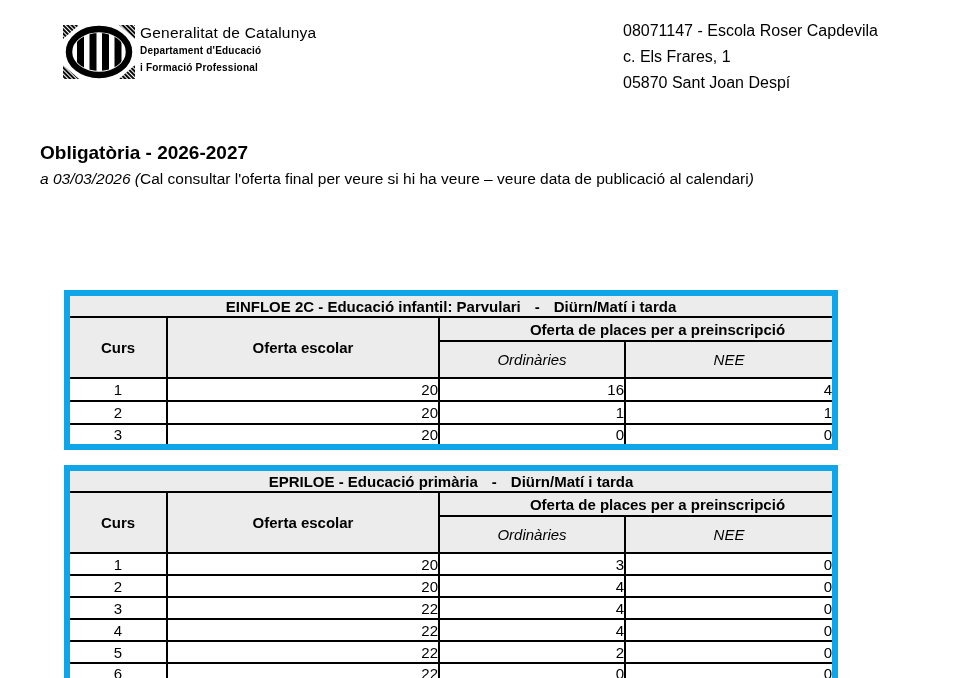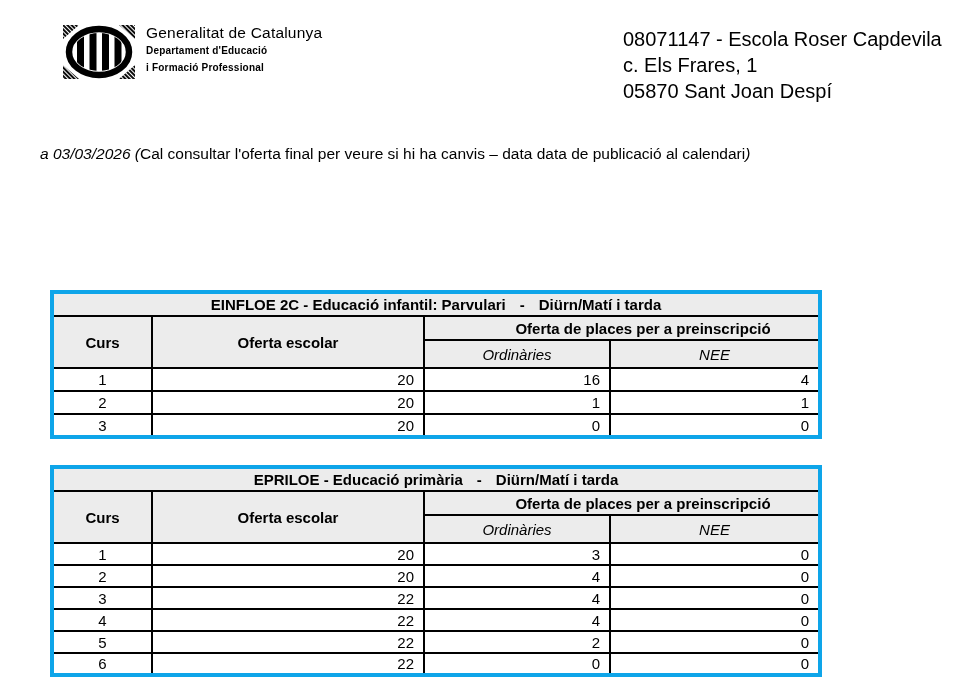--- a/index.html
+++ b/index.html
@@ -8,39 +8,39 @@
     width: 979px; height: 678px;
     position: relative;
     font-family: "Liberation Sans", sans-serif;
     color: #000000;
     overflow: hidden;
   }
   .page { position: absolute; inset: 0; background: #ffffff; }
 
   
   .logo-box { position: absolute; left: 62px; top: 24px; width: 74px; height: 56px; }
-  .org-block { position: absolute; left: 146px; top: 24px; line-height: 17.5px; }
+  .org-block { position: absolute; left: 140px; top: 24px; line-height: 17.5px; }
   .org-line1 { font-size: 15.5px; font-weight: 400; letter-spacing: 0.2px; }
   .org-line2, .org-line3 { font-size: 10px; font-weight: 700; letter-spacing: 0.2px; }
-  .school-block { position: absolute; left: 623px; top: 26px; font-size: 20px; line-height: 26px; }
+  .school-block { position: absolute; left: 623px; top: 18px; font-size: 16px; line-height: 26px; }
 
   
   .titles { position: absolute; left: 40px; top: 140px; width: 930px; }
   .title-main { font-size: 19px; font-weight: 700; line-height: 25px; }
   .title-sub  { font-size: 19px; font-weight: 700; line-height: 25px; }
   .note { font-size: 15.5px; line-height: 22px; margin-top: 3px; font-weight: 400; }
   .note .it { font-style: italic; }
 
   
   table.offer {
-    position: absolute; left: 50px;
+    position: absolute; left: 64px;
     width: 768px;
     border-collapse: collapse;
     table-layout: fixed;
-    border: 4px solid #0ea5e9;
+    border: 6px solid #0ea5e9;
     font-size: 15px;
   }
   table.offer td {
     border: 2px solid #000;
     overflow: hidden;
     vertical-align: middle;
   }
   #table-einfloe { top: 290px; }
   #table-eprlioe { top: 465px; }
   .t-title td {
@@ -53,28 +53,28 @@
   .t-head td {
     background: #ececec;
     font-weight: 700;
     text-align: center;
   }
   .t-head td.places { height: 24px; border-bottom-width: 1px; padding-left: 43px; }
   .t-sub td {
     background: #ececec;
     font-style: italic;
     text-align: center;
-    height: 28px;
+    height: 37px;
     border-top-width: 1px;
   }
   tr.t-data td { background: #ffffff; }
   #table-einfloe tr.t-data td { height: 23px; }
   #table-eprlioe tr.t-data td { height: 22px; }
   td.cell-c { text-align: center; }
-  td.cell-r { text-align: right; padding-right: 9px; }
+  td.cell-r { text-align: right; }
 </style>
 </head>
 <body>
 
 <div class="page">
 
   <div class="logo-box">
     <svg width="74" height="56" viewBox="0 0 148 112" xmlns="http://www.w3.org/2000/svg">
       <defs>
         <pattern id="hatch" width="6" height="6" patternUnits="userSpaceOnUse" patternTransform="rotate(45)">
@@ -105,21 +105,22 @@
     <div class="org-line3">i Formació Professional</div>
   </div>
 
   <div class="school-block">
     <div>08071147 - Escola Roser Capdevila</div>
     <div>c. Els Frares, 1</div>
     <div>05870 Sant Joan Despí</div>
   </div>
 
   <div class="titles">
-    <div class="note"><span class="it">a 03/03/2026 (</span><span>Cal consultar l'oferta final per veure si hi ha canvis – data data de publicació al calendari</span><span class="it">)</span></div>
+    <div class="title-main">Obligatòria - 2026-2027</div>
+    <div class="note"><span class="it">a 03/03/2026 (</span><span>Cal consultar l'oferta final per veure si hi ha veure – veure data de publicació al calendari</span><span class="it">)</span></div>
   </div>
 
   <table class="offer" id="table-einfloe">
     <colgroup>
         <col style="width:100px">
         <col style="width:272px">
         <col style="width:186px">
         <col style="width:210px">
       </colgroup>
     <tbody>

